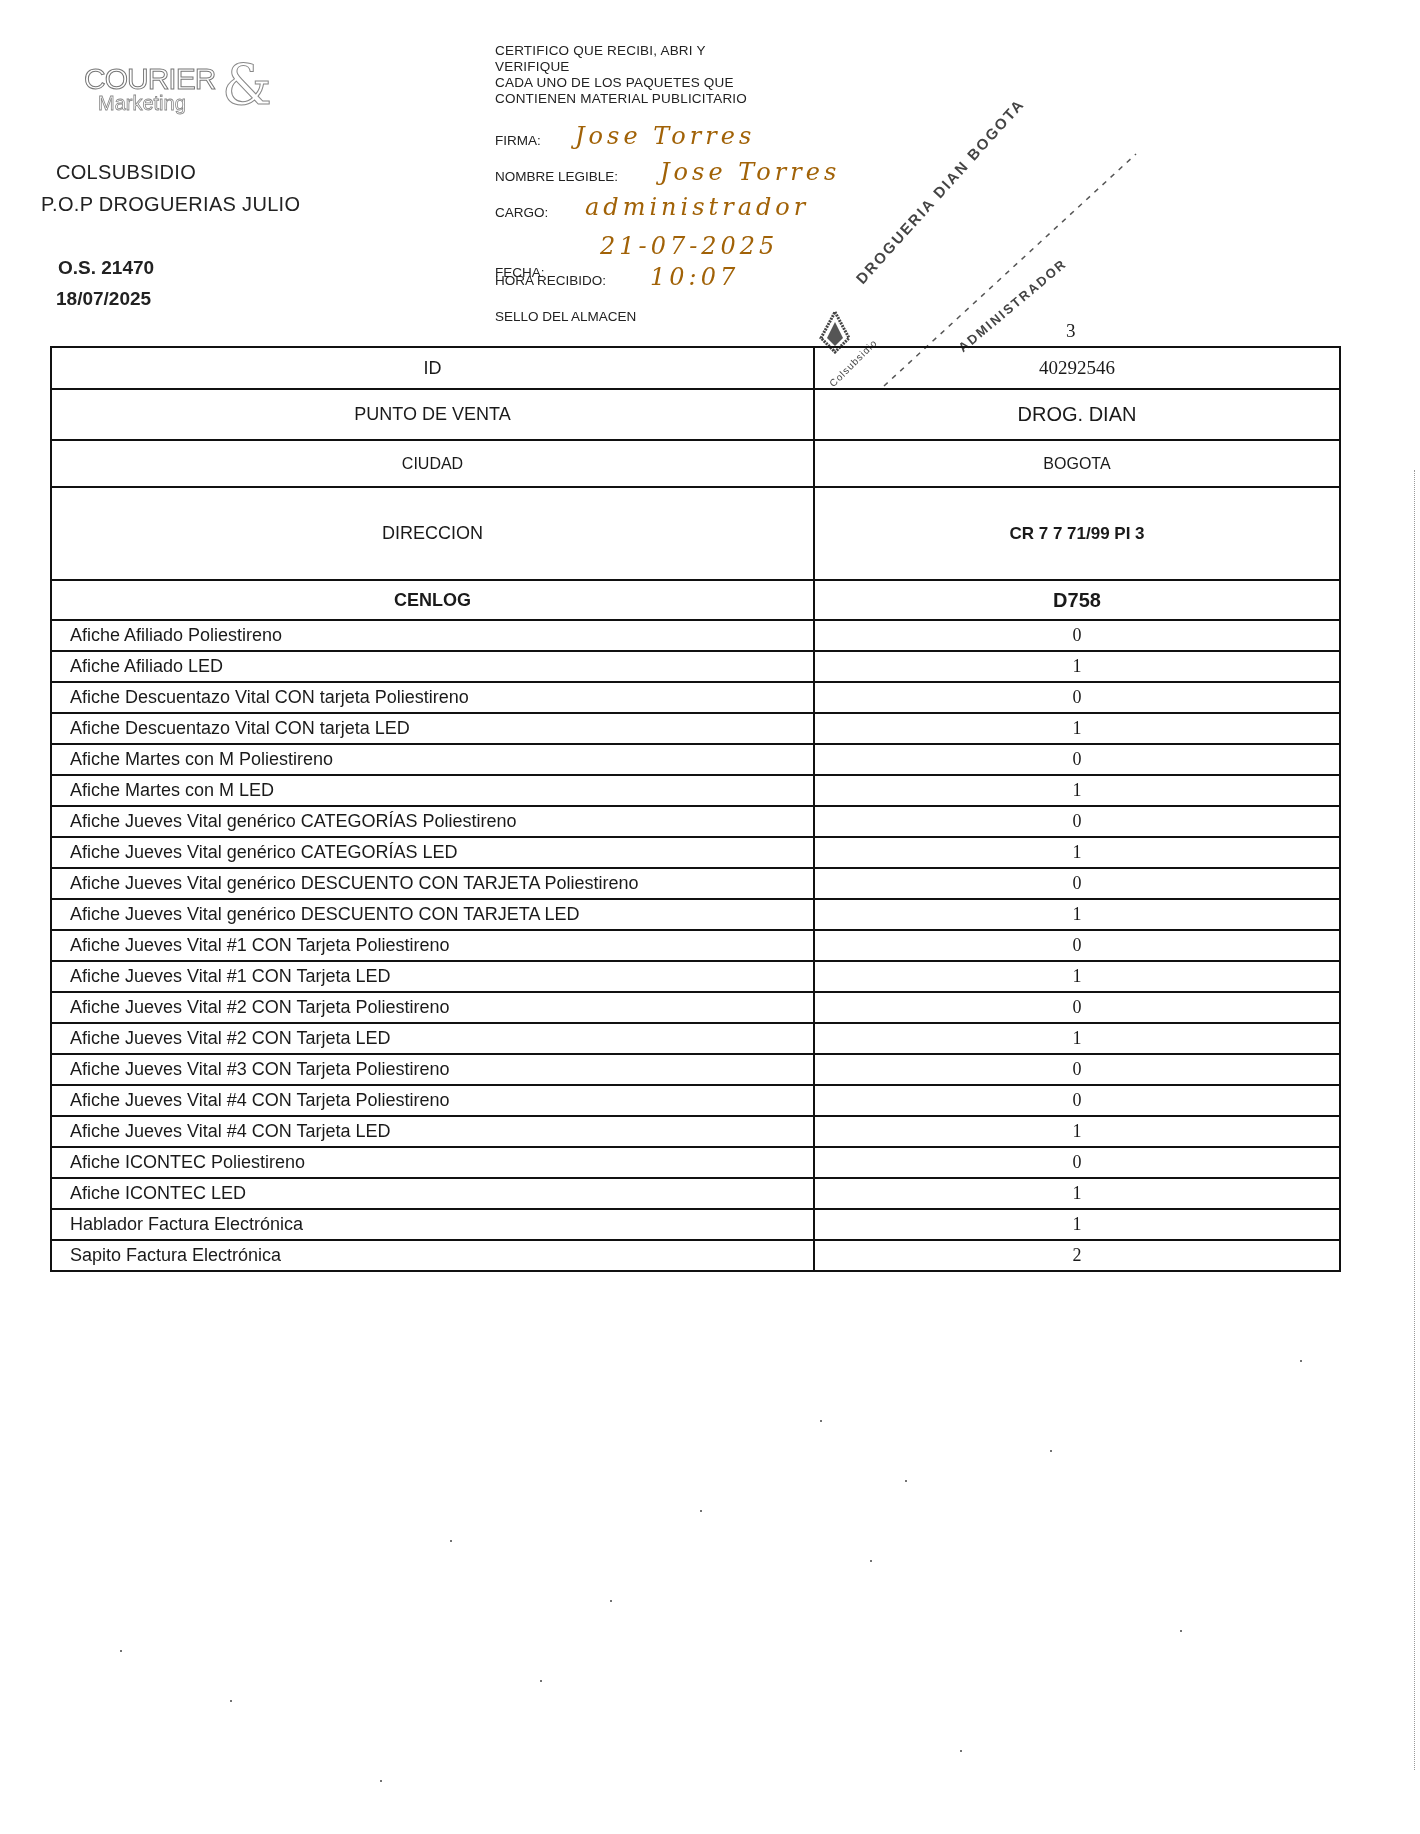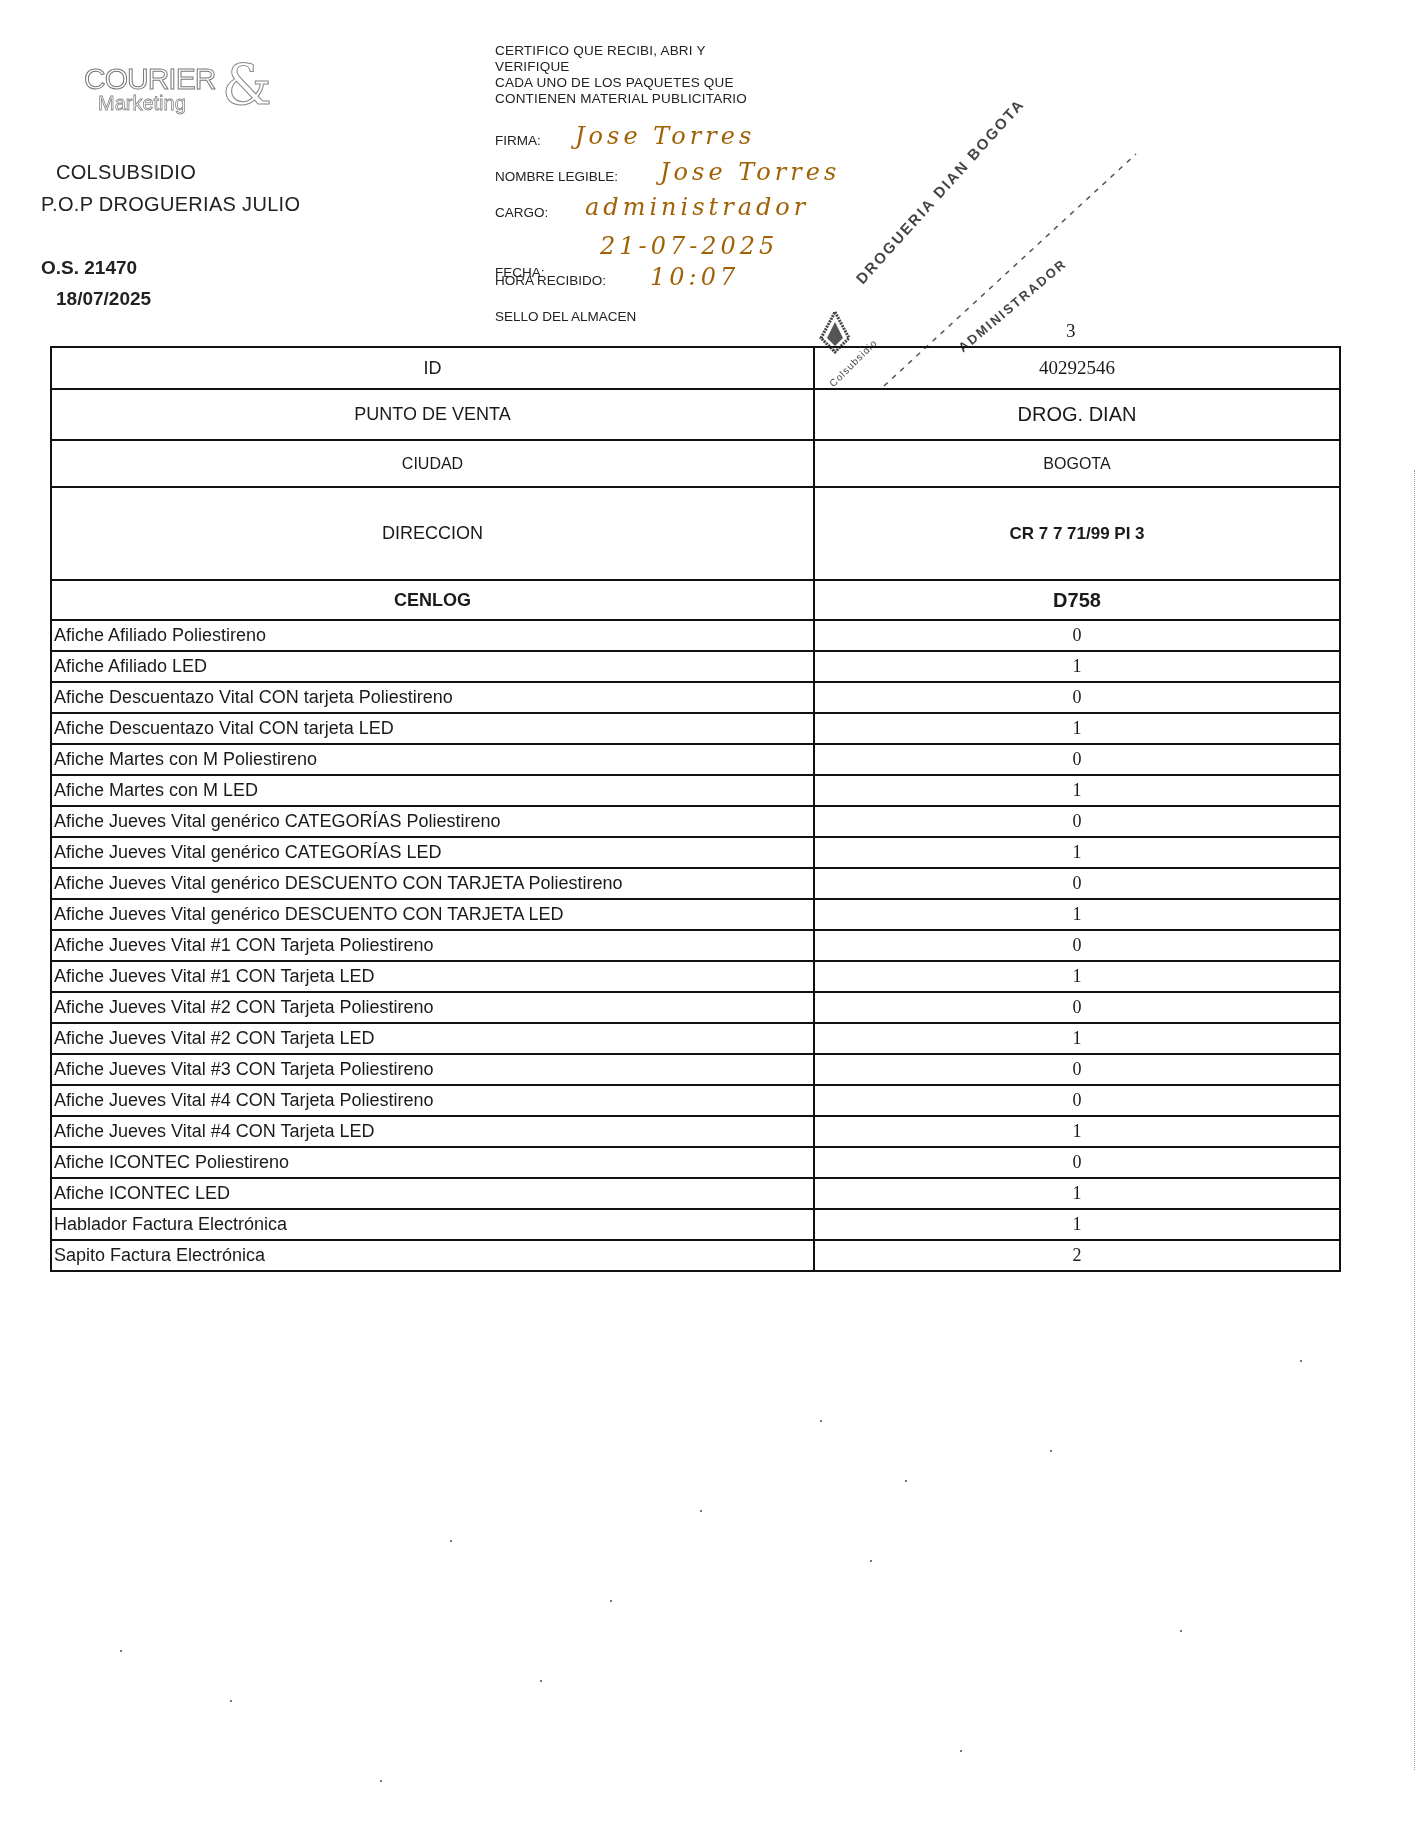--- a/index.html
+++ b/index.html
@@ -22,37 +22,37 @@
   table.main col.c1 { width:763px; }
   table.main col.c2 { width:526px; }
   .hdr td { text-align:center; font-size:18px; }
   .hdr td.v-mono { font-family:"Liberation Serif", serif; font-size:19px; }
   .r-id td { height:40px;margin-top:26px; }
   .r-pv td { height:49px; }
   .r-ci td { height:45px; font-size:16px; }
   .r-di td { height:91px; }
   .r-ce td { height:38px; font-weight:bold; }
   .item td { height:29px; font-size:18px; }
-  .item td.name { padding-left:2px; text-align:left; }
+  .item td.name { padding-left:18px; text-align:left; }
   .item td.qty { text-align:center; font-family:"Liberation Serif", serif; font-size:18px; }
   .scanline { position:absolute; right:4px; top:470px; width:1px; height:1300px; border-left:1px dotted #999; }
   .speck { position:absolute; width:2px; height:2px; background:#444; border-radius:1px; }
 </style>
 </head>
 <body>
 
 <div class="abs logo">
   <span class="logo-courier">COURIER</span>
   <span class="logo-marketing">Marketing</span>
   <span class="logo-amp">&amp;</span>
 </div>
 
 <div class="abs client" style="left:56px; top:161px;">COLSUBSIDIO</div>
 <div class="abs client" style="left:41px; top:193px;">P.O.P DROGUERIAS JULIO</div>
-<div class="abs os" style="left:41px; top:257px;">O.S. 21470</div>
+<div class="abs os" style="left:58px; top:257px;">O.S. 21470</div>
 <div class="abs os" style="left:56px; top:288px;">18/07/2025</div>
 
 <div class="abs cert" style="left:495px; top:43px;">
   <div>CERTIFICO QUE RECIBI, ABRI Y</div>
   <div>VERIFIQUE</div>
   <div>CADA  UNO DE LOS PAQUETES QUE</div>
   <div>CONTIENEN MATERIAL PUBLICITARIO</div>
 </div>
 
 <div class="abs field-label" style="left:495px; top:133px;">FIRMA:</div>

